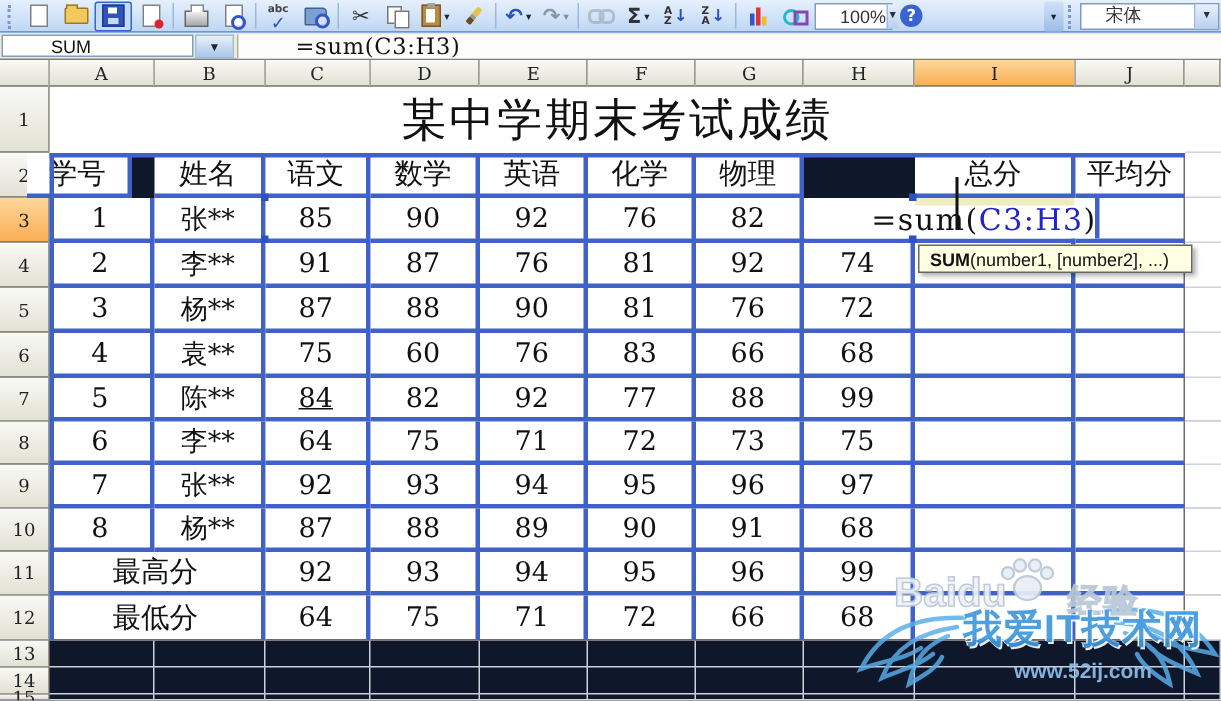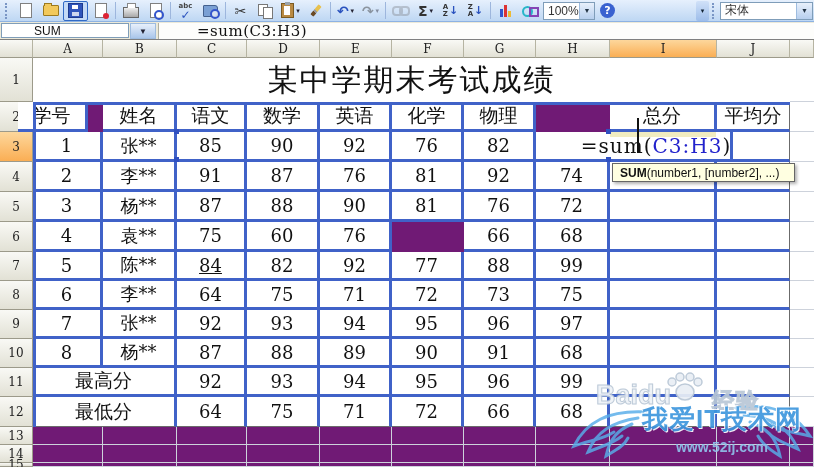--- a/index.html
+++ b/index.html
@@ -1,16 +1,16 @@
 <!DOCTYPE html>
 <html><head>
 <meta charset="utf-8">
 <style>
   html,body{margin:0;padding:0;background:#fff;}
-  #app{position:relative;width:814px;height:467px;overflow:hidden;background:#701a75;
+  #app{position:relative;width:814px;height:467px;overflow:hidden;background:#0f172a;
        font-family:"Liberation Sans","DejaVu Sans",sans-serif;}
   
   #toolbar{position:absolute;left:0;top:0;width:814px;height:22px;
     background:linear-gradient(#e6f0fd,#bed7f3);border-bottom:1px solid #8db2e3;
     display:flex;align-items:center;padding-left:2px;box-sizing:border-box;}
   .grip{width:3px;height:16px;border-left:2px dotted #7a96c5;margin:0 3px;}
   .tsep{width:1px;height:17px;background:#9db6dd;margin:0 2px;flex:none;}
   .tbtn{height:20px;min-width:25px;display:inline-flex;align-items:center;justify-content:center;
         border-radius:2px;flex:none;position:relative;}
   .tbtn.pressed{background:#c4daf6;border:1px solid #316ac5;box-sizing:border-box;}
@@ -45,21 +45,21 @@
   .ic-sort{display:flex;align-items:center;}
   .ic-sort .az{display:flex;flex-direction:column;font:700 7px "DejaVu Sans",sans-serif;color:#333;line-height:7px;}
   .ic-sort .sarr{color:#2a52be;font:700 11px "DejaVu Sans",sans-serif;margin-left:1px;}
   .ic-chart{display:flex;align-items:flex-end;gap:1px;height:13px;}
   .ic-chart i{width:3px;display:block;}
   .ic-chart .b1{height:8px;background:#35c;} .ic-chart .b2{height:12px;background:#d33;} .ic-chart .b3{height:6px;background:#eb3;}
   .ic-draw{position:relative;width:17px;height:13px;}
   .ic-draw:before{content:'';position:absolute;left:0;top:2px;width:7px;height:7px;border:2px solid #2ab6c9;border-radius:50%;}
   .ic-draw:after{content:'';position:absolute;right:0;top:3px;width:6px;height:6px;border:2px solid #8445b5;}
   .combo{height:18px;background:#fff;border:1px solid #7f9db9;display:inline-flex;align-items:center;
-         font:12px "Liberation Sans",sans-serif;color:#333;padding-left:4px;box-sizing:border-box;flex:none;}
+         font:12px "Liberation Sans",sans-serif;color:#333;padding-left:16px;box-sizing:border-box;flex:none;}
   .cdd{width:15px;height:16px;background:linear-gradient(#e8f0fb,#b7cfee);border-left:1px solid #9ebcdf;margin-left:auto;
        display:inline-flex;align-items:center;justify-content:center;font-size:7px;color:#234;}
   .ic-help{width:15px;height:15px;border-radius:50%;background:#3a62d0;color:#fff;font:700 11px "DejaVu Sans",sans-serif;
            display:flex;align-items:center;justify-content:center;}
   .tover{width:13px;height:20px;background:linear-gradient(#d0e1f8,#9dbdea);display:flex;align-items:center;justify-content:center;
          font-size:7px;color:#123;border-radius:2px;flex:none;}
   
   #fbar{position:absolute;left:0;top:22px;width:814px;height:18px;background:#ece9d8;border-bottom:1px solid #808080;box-sizing:border-box;}
   #namebox{position:absolute;left:1px;top:1px;width:128px;height:15px;background:#fff;border:1px solid #7f9db9;
            font:12px "Liberation Sans",sans-serif;color:#111;padding-left:32px;line-height:15px;box-sizing:border-box;}
@@ -312,20 +312,21 @@
       <div class="cell tb" style="left: 392px; top: 192px; width: 72px; height: 30px;">81</div>
       <div class="cell tb" style="left: 464px; top: 192px; width: 72px; height: 30px;">76</div>
       <div class="cell tb" style="left: 536px; top: 192px; width: 74px; height: 30px;">72</div>
       <div class="cell tb" style="left: 610px; top: 192px; width: 107px; height: 30px;"></div>
       <div class="cell tb thinr" style="left: 717px; top: 192px; width: 73px; height: 30px;"></div>
       <div class="cell tb" style="left: 33px; top: 222px; width: 70px; height: 30px;">4</div>
       <div class="cell tb" style="left: 103px; top: 222px; width: 74px; height: 30px;">袁**</div>
       <div class="cell tb" style="left: 177px; top: 222px; width: 70px; height: 30px;">75</div>
       <div class="cell tb" style="left: 247px; top: 222px; width: 73px; height: 30px;">60</div>
       <div class="cell tb" style="left: 320px; top: 222px; width: 72px; height: 30px;">76</div>
+      <div class="cell tb" style="left: 392px; top: 222px; width: 72px; height: 30px;">83</div>
       <div class="cell tb" style="left: 464px; top: 222px; width: 72px; height: 30px;">66</div>
       <div class="cell tb" style="left: 536px; top: 222px; width: 74px; height: 30px;">68</div>
       <div class="cell tb" style="left: 610px; top: 222px; width: 107px; height: 30px;"></div>
       <div class="cell tb thinr" style="left: 717px; top: 222px; width: 73px; height: 30px;"></div>
       <div class="cell tb" style="left: 33px; top: 252px; width: 70px; height: 29px;">5</div>
       <div class="cell tb" style="left: 103px; top: 252px; width: 74px; height: 29px;">陈**</div>
       <div class="cell tb" style="left: 177px; top: 252px; width: 70px; height: 29px; text-decoration: underline;">84</div>
       <div class="cell tb" style="left: 247px; top: 252px; width: 73px; height: 29px;">82</div>
       <div class="cell tb" style="left: 320px; top: 252px; width: 72px; height: 29px;">92</div>
       <div class="cell tb" style="left: 392px; top: 252px; width: 72px; height: 29px;">77</div>

